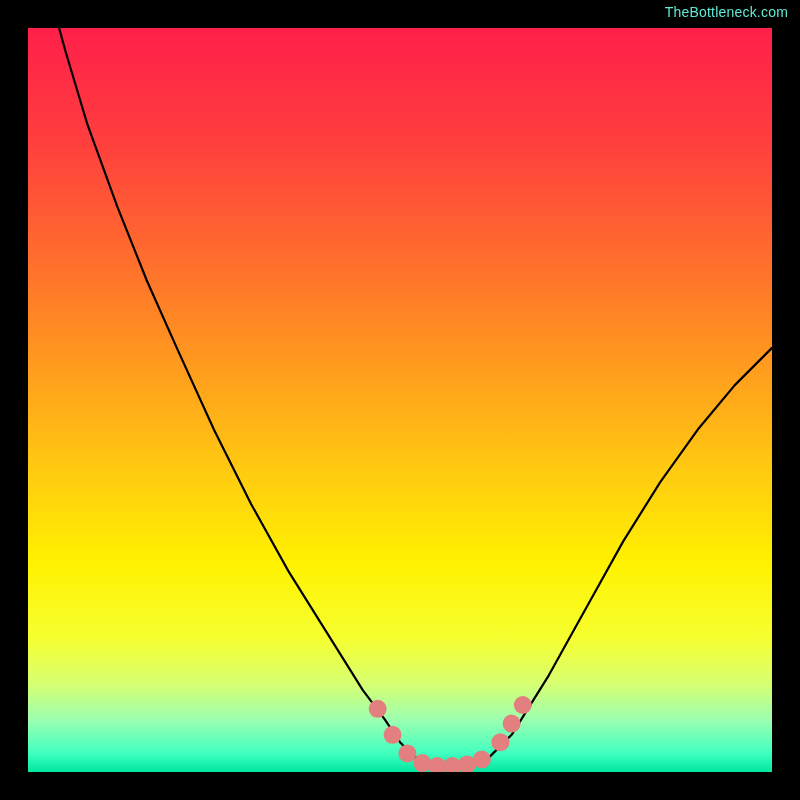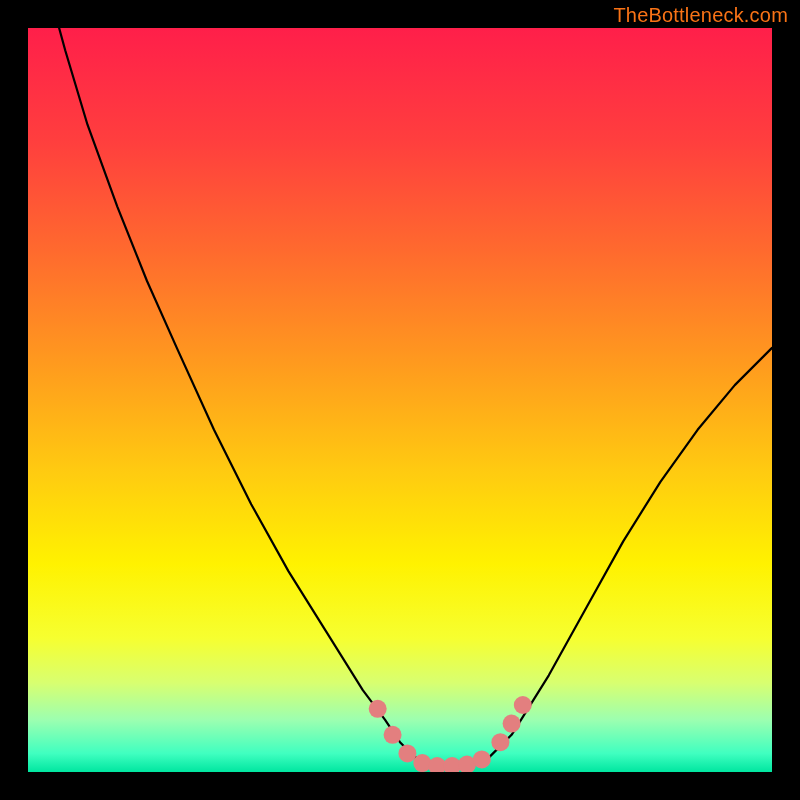--- a/index.html
+++ b/index.html
@@ -23,22 +23,22 @@
     position: absolute;
     left: 28px;
     top: 28px;
     width: 744px;
     height: 744px;
   }
   .watermark {
     position: absolute;
     top: 4px;
     right: 12px;
-    color: #f97316;
-    font-size: 20px;
+    color: #5eead4;
+    font-size: 14px;
     font-weight: 500;
     letter-spacing: 0.2px;
   }
   svg { display: block; }
 </style>
 </head>
 <body>
 
 <div class="frame">
 

